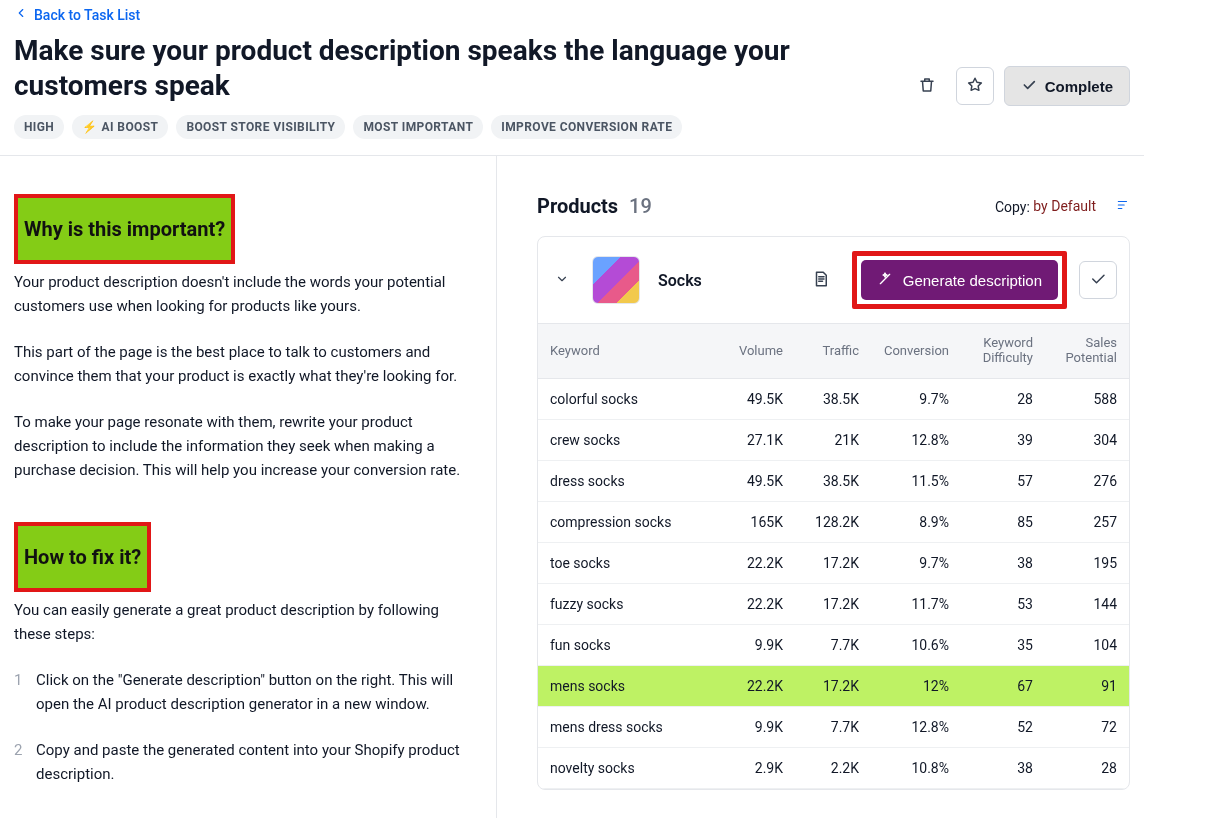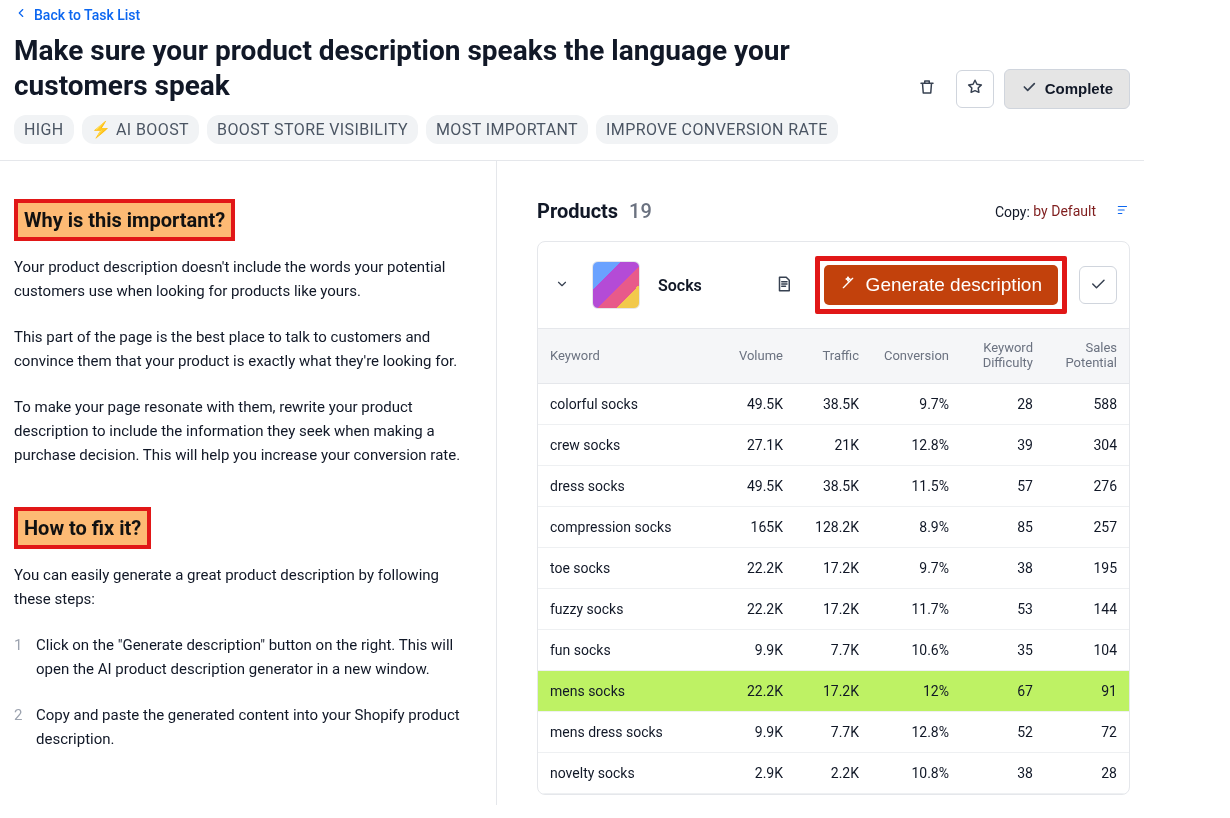--- a/index.html
+++ b/index.html
@@ -35,27 +35,28 @@
   .page-title {
     font-size: 28px;
     font-weight: 700;
     line-height: 1.25;
     margin-bottom: 12px;
   }
   .tags { display: flex; flex-wrap: wrap; gap: 8px; }
   .tag {
     background: #f1f3f5;
     color: #4b5563;
-    font-size: 16px;
+    font-size: 12px;
     letter-spacing: .4px;
     padding: 5px 10px;
     border-radius: 12px;
     display: inline-flex;
     align-items: flex-end;
     gap: 4px;
+    font-weight: bold;
   }
   .tag .bolt { color: #f5a623; }
 
   .header-actions { display: flex; align-items: center; gap: 10px; }
   .icon-btn {
     width: 38px; height: 38px;
     border: 1px solid #d0d5dd;
     border-radius: 6px;
     background: #fff;
     display: inline-flex;
@@ -92,23 +93,23 @@
     padding: 38px 22px 30px 14px;
   }
   .right-col {
     flex: 1;
     padding: 38px 14px 10px 40px;
   }
 
   .highlight-box {
     display: inline-block;
     border: 4px solid #e11717;
-    padding: 5px 6px;
-    margin-bottom: 14px;
-    background: #fdba74;
+    padding: 19px 6px;
+    margin-bottom: 6px;
+    background: #84cc16;
   }
   .section-title {
     font-size: 20px;
     font-weight: 700;
     color: #111;
   }
   .left-col p {
     font-size: 15px;
     line-height: 1.6;
     color: #111827;
@@ -186,27 +187,27 @@
   .mini-btn svg { width:18px; height:18px; stroke:#374151; fill:none; stroke-width:2; }
   .mini-btn.outlined { border: 1px solid #d0d5dd; }
 
   .gen-wrap {
     border: 5px solid #e11717;
     border-radius: 2px;
     padding: 4px;
     display:inline-flex;
   }
   .gen-btn {
-    background: #c2410c;
+    background: #701a75;
     color: #fff;
     border: none;
     border-radius: 5px;
     height: 40px;
     padding: 0 16px;
-    font-size: 19px;
+    font-size: 15px;
     font-weight: 500;
     display: inline-flex;
     align-items: center;
     gap: 10px;
     cursor: pointer;
   }
   .gen-btn svg { width:16px; height:16px; stroke:#fff; fill:none; stroke-width:2; }
 
   
   .tbl-head, .tbl-row {

